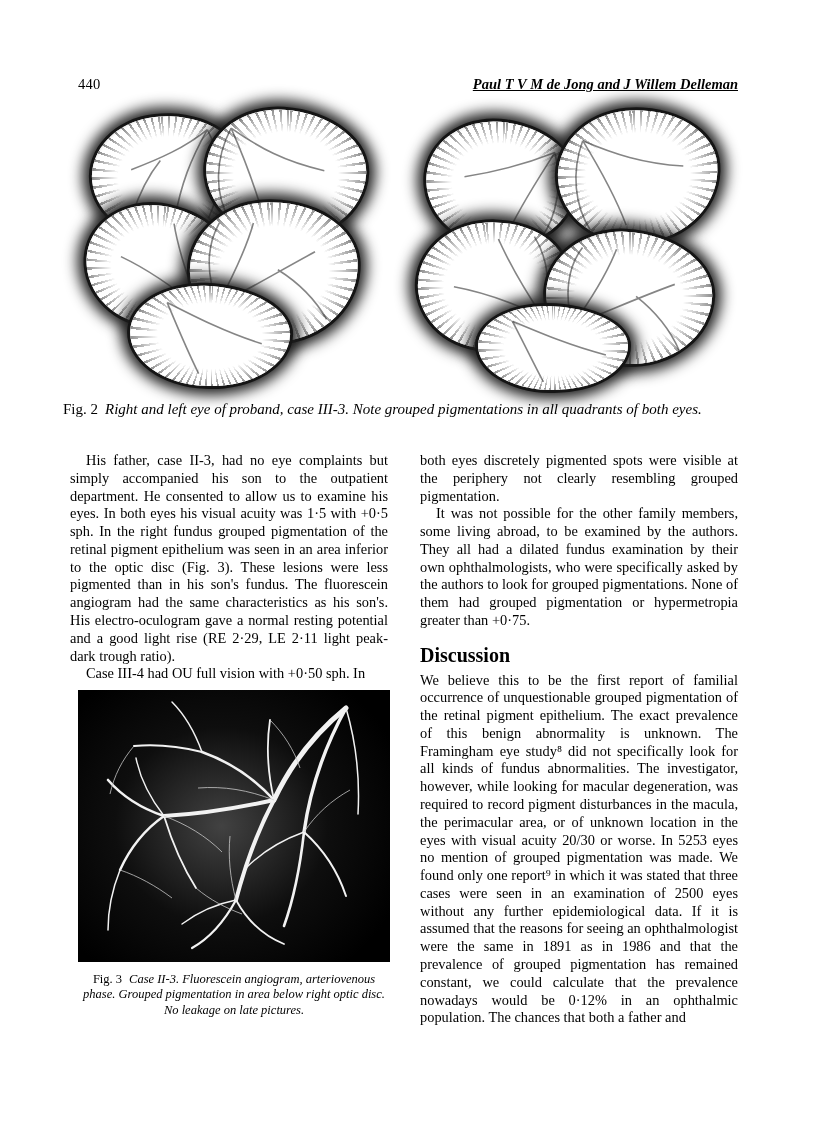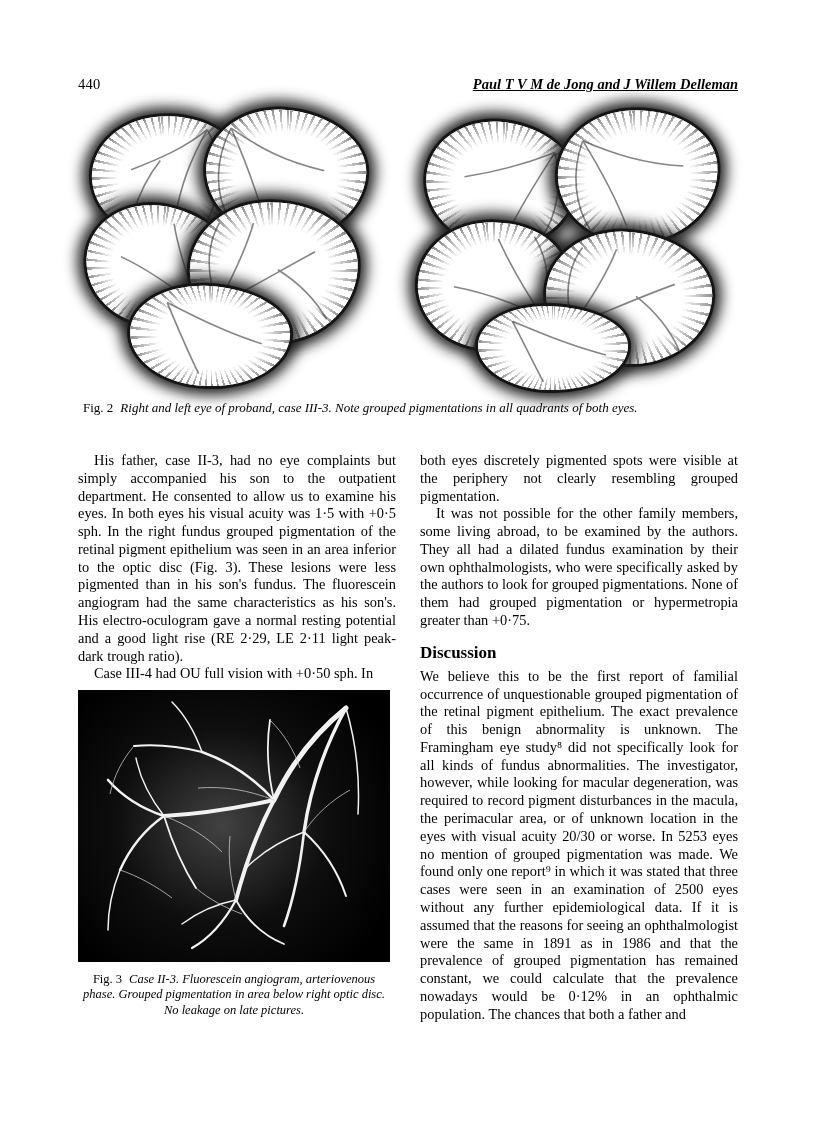--- a/index.html
+++ b/index.html
@@ -108,48 +108,48 @@
   .L5 { left: 44px;  top: 176px; width: 160px; height: 100px; transform: rotate(2deg); }
   
   .R1 { left: 8px;   top: 12px;  width: 150px; height: 124px; transform: rotate(5deg); }
   .R2 { left: 140px; top: 0px;   width: 160px; height: 132px; transform: rotate(-5deg); }
   .R3 { left: 0px;   top: 112px; width: 150px; height: 126px; transform: rotate(-7deg); }
   .R4 { left: 128px; top: 122px; width: 166px; height: 132px; transform: rotate(3deg); }
   .R5 { left: 60px;  top: 196px; width: 150px; height: 84px;  transform: rotate(1deg); }
 
   .fig2-caption {
     position: absolute;
-    left: 83px;
+    left: 63px;
     top: 400px;
     width: 660px;
-    font-size: 13px;
+    font-size: 15px;
     font-style: italic;
     line-height: 1.25;
   }
   .fig2-caption .lbl {
     font-style: normal;
     margin-right: 7px;
   }
   
   .col {
     position: absolute;
     width: 318px;
     font-size: 14.4px;
     line-height: 1.235;
     text-align: justify;
     -webkit-hyphens: auto;
     hyphens: auto;
   }
   .col p { margin: 0; text-indent: 16px; }
   .col p.noindent { text-indent: 0; }
-  #col-left { left: 78px; top: 452px; width: 318px; font-family: Liberation Serif, serif; }
+  #col-left { left: 70px; top: 452px; width: 318px; font-family: Liberation Serif, serif; }
   #col-right { left: 420px; top: 452px; width: 318px; }
 
   h2.section {
-    font-size: 17px;
+    font-size: 20px;
     font-weight: bold;
     margin: 13px 0 4px 0;
     text-indent: 0;
   }
   
   .fig3 {
     position: absolute;
     left: 78px;
     top: 690px;
     width: 312px;

